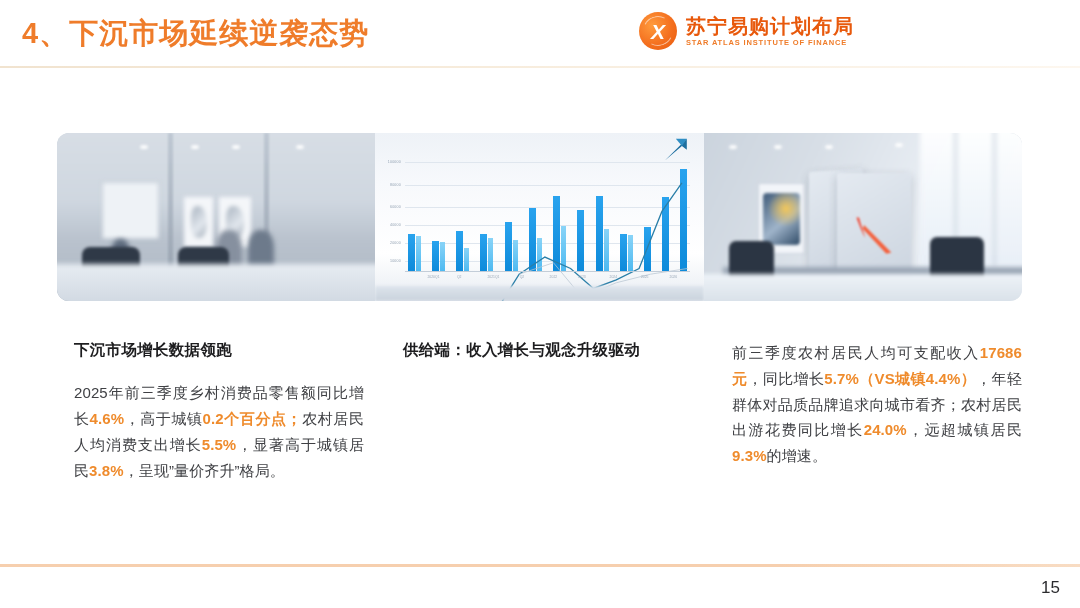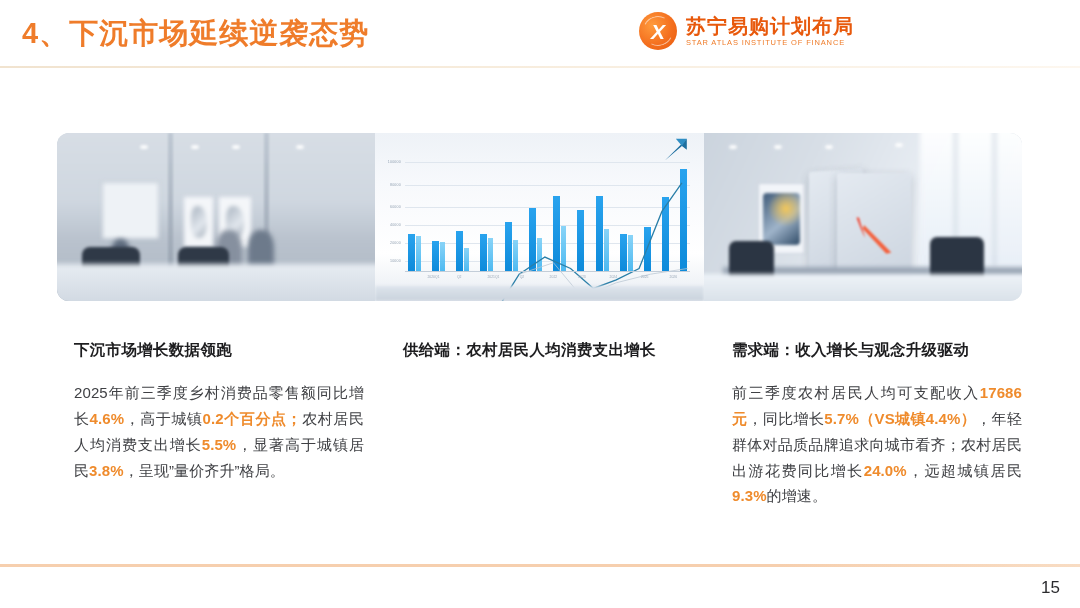--- a/index.html
+++ b/index.html
@@ -46,21 +46,21 @@
     position:absolute; left:4px; top:4px; right:4px; bottom:4px;
     border:1.5px solid rgba(255,255,255,.55); border-radius:50%;
     transform:rotate(-18deg);
     border-left-color:transparent; border-right-color:transparent;
   }
   #logo-text { display:flex; flex-direction:column; line-height:1; }
   #logo-cn {
     font-size:20px; font-weight:bold; color:#e8590c; letter-spacing:1px;
   }
   #logo-en {
-    font-size:7.5px; font-weight:normal; color:#ef7c2a;
+    font-size:7.5px; font-weight:bold; color:#ef7c2a;
     letter-spacing:.85px; margin-top:3px;
   }
 
   
   #banner {
     position:absolute; left:57px; top:133px; width:965px; height:168px;
     border-radius:12px; overflow:hidden;
     background:#cdd5de;
     display:flex;
   }
@@ -401,22 +401,21 @@
     <div class="foretable"></div>
   </div>
 </div>
 
 <div id="columns">
   <div class="col">
     <div class="col-heading">下沉市场增长数据领跑</div>
     <div class="col-body"><span>2025年前三季度乡村消费品零售额同比增长</span><span class="hl">4.6%</span><span>，高于城镇</span><span class="hl">0.2个百分点；</span><span>农村居民人均消费支出增长</span><span class="hl">5.5%</span><span>，显著高于城镇居民</span><span class="hl">3.8%</span><span>，呈现”量价齐升”格局。</span></div>
   </div>
   <div class="col">
-    <div class="col-heading">供给端：农村居民人均消费支出增长</div>
+    <div class="col-heading">供给端：收入增长与观念升级驱动</div>
   </div>
   <div class="col">
-    <div class="col-heading">需求端：收入增长与观念升级驱动</div>
     <div class="col-body"><span>前三季度农村居民人均可支配收入</span><span class="hl">17686元</span><span>，同比增长</span><span class="hl">5.7%（VS城镇4.4%）</span><span>，年轻群体对品质品牌追求向城市看齐；农村居民出游花费同比增长</span><span class="hl">24.0%</span><span>，远超城镇居民</span><span class="hl">9.3%</span><span>的增速。</span></div>
   </div>
 </div>
 
 <div id="footer-divider"></div>
 <div id="page-number">15</div>
 
 </body></html>

